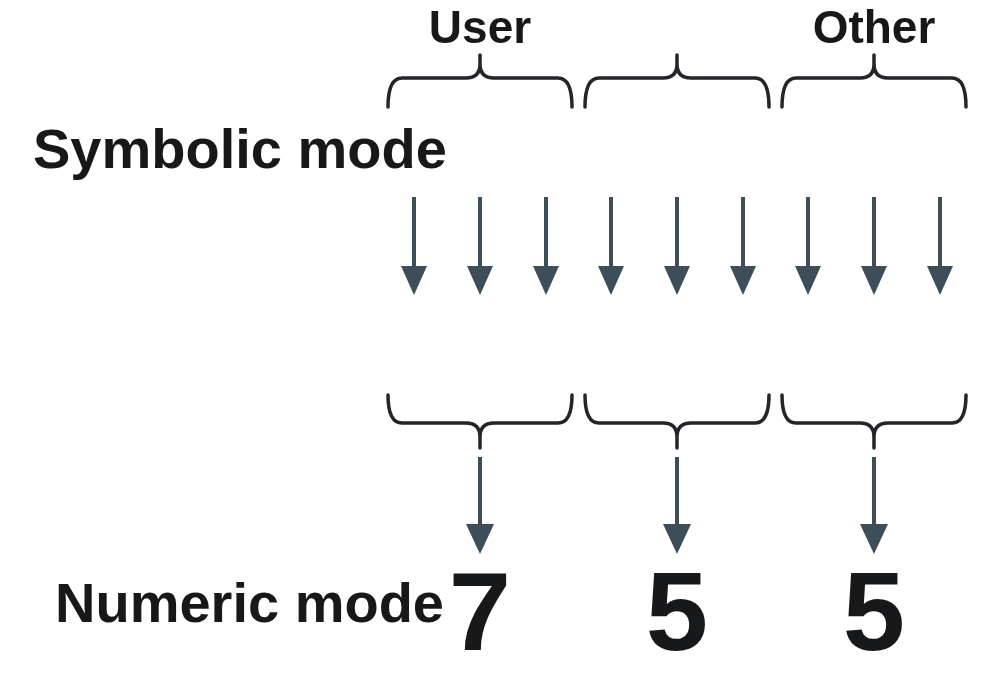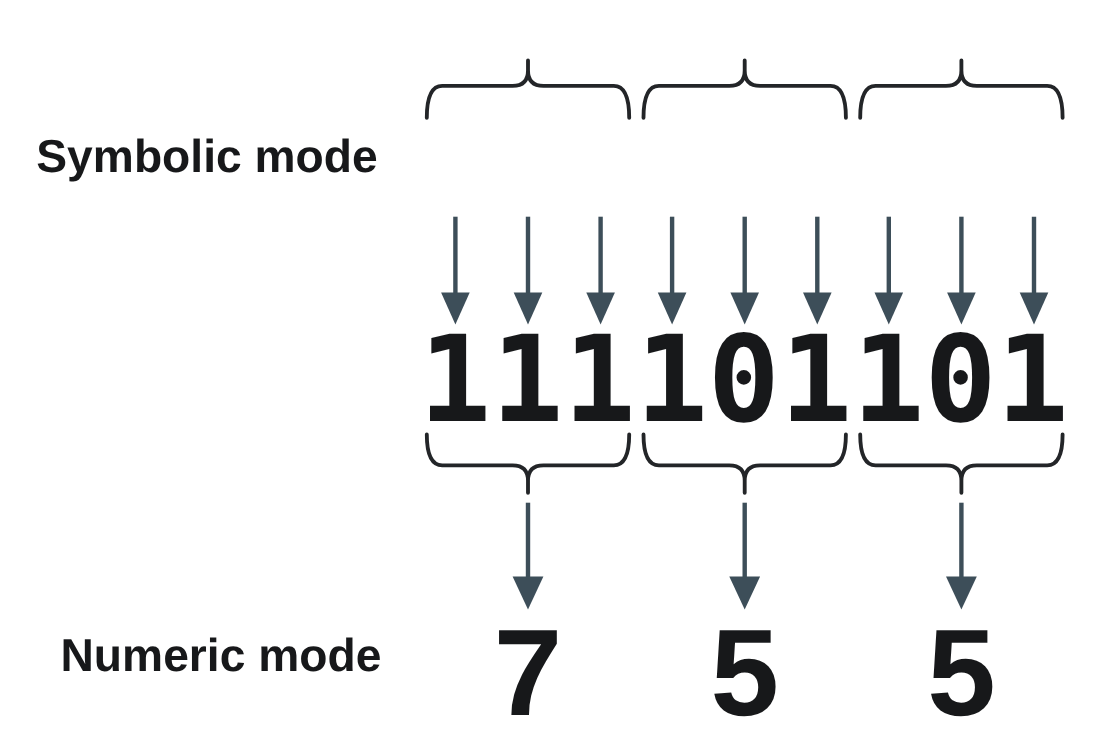--- a/index.html
+++ b/index.html
@@ -14,21 +14,21 @@
     position:relative;
     width:996px;height:674px;
     background:var(--bg);
     overflow:hidden;
     font-family:"Liberation Sans", sans-serif;
     color:var(--text);
   }
   .svg-layer{position:absolute;left:0;top:0;width:996px;height:674px;}
   .side-label{
     position:absolute;
-    font-size:42px;line-height:1;font-weight:600;
+    font-size:56px;line-height:1;font-weight:600;
     color:var(--text);white-space:nowrap;
   }
   .group-label{
     position:absolute;top:4px;width:220px;
     font-size:46px;line-height:1;font-weight:600;
     text-align:center;color:var(--text);white-space:nowrap;
   }
   .symbolic-row{
     position:absolute;left:381px;top:86px;
     font-family:"Liberation Mono", monospace;
@@ -109,24 +109,25 @@
     <g>
         <line class="arrow-stem" x1="677" y1="457" x2="677" y2="528"></line>
         <polygon class="arrow-head" points="663,524 691,524 677,554"></polygon>
       </g>
     <g>
         <line class="arrow-stem" x1="874" y1="457" x2="874" y2="528"></line>
         <polygon class="arrow-head" points="860,524 888,524 874,554"></polygon>
       </g>
   </svg>
 
+  <div class="group-label" style="left:370px;">User</div>
+  <div class="group-label" style="left:764px;">Other</div>
 
   <div class="side-label" style="left:33px;top:121px;">Symbolic mode</div>
   <div class="side-label" style="left:55px;top:575px;">Numeric mode</div>
 
 
-  <div class="binary-row">111101101</div>
 
   <div class="octal-digit" style="left:410px;">7</div>
   <div class="octal-digit" style="left:607px;">5</div>
   <div class="octal-digit" style="left:804px;">5</div>
 
 </div>
 
 </body></html>

